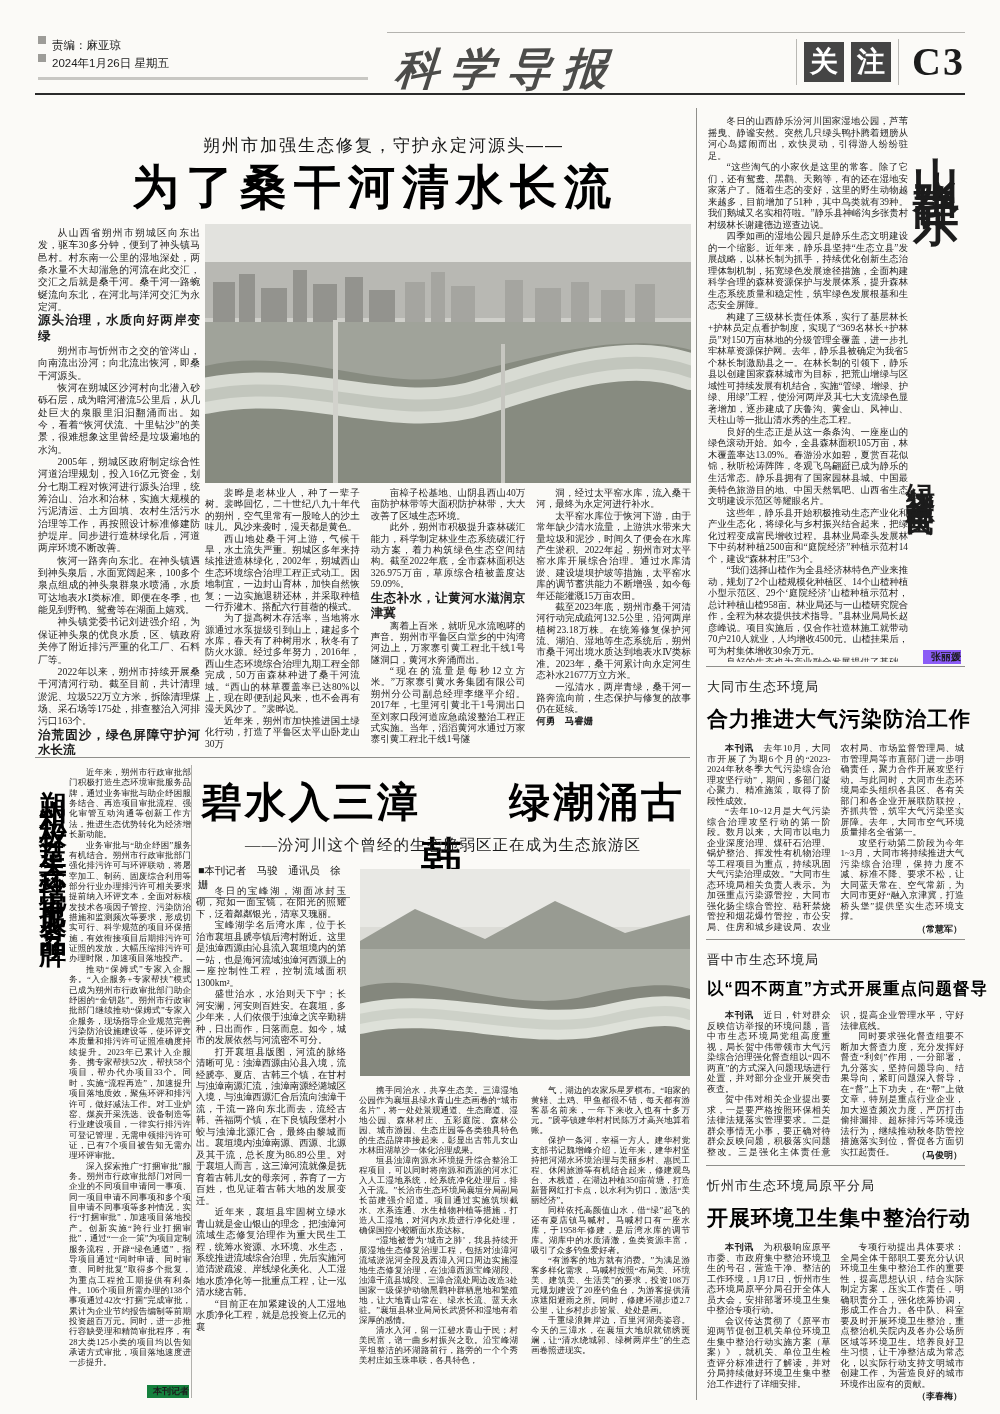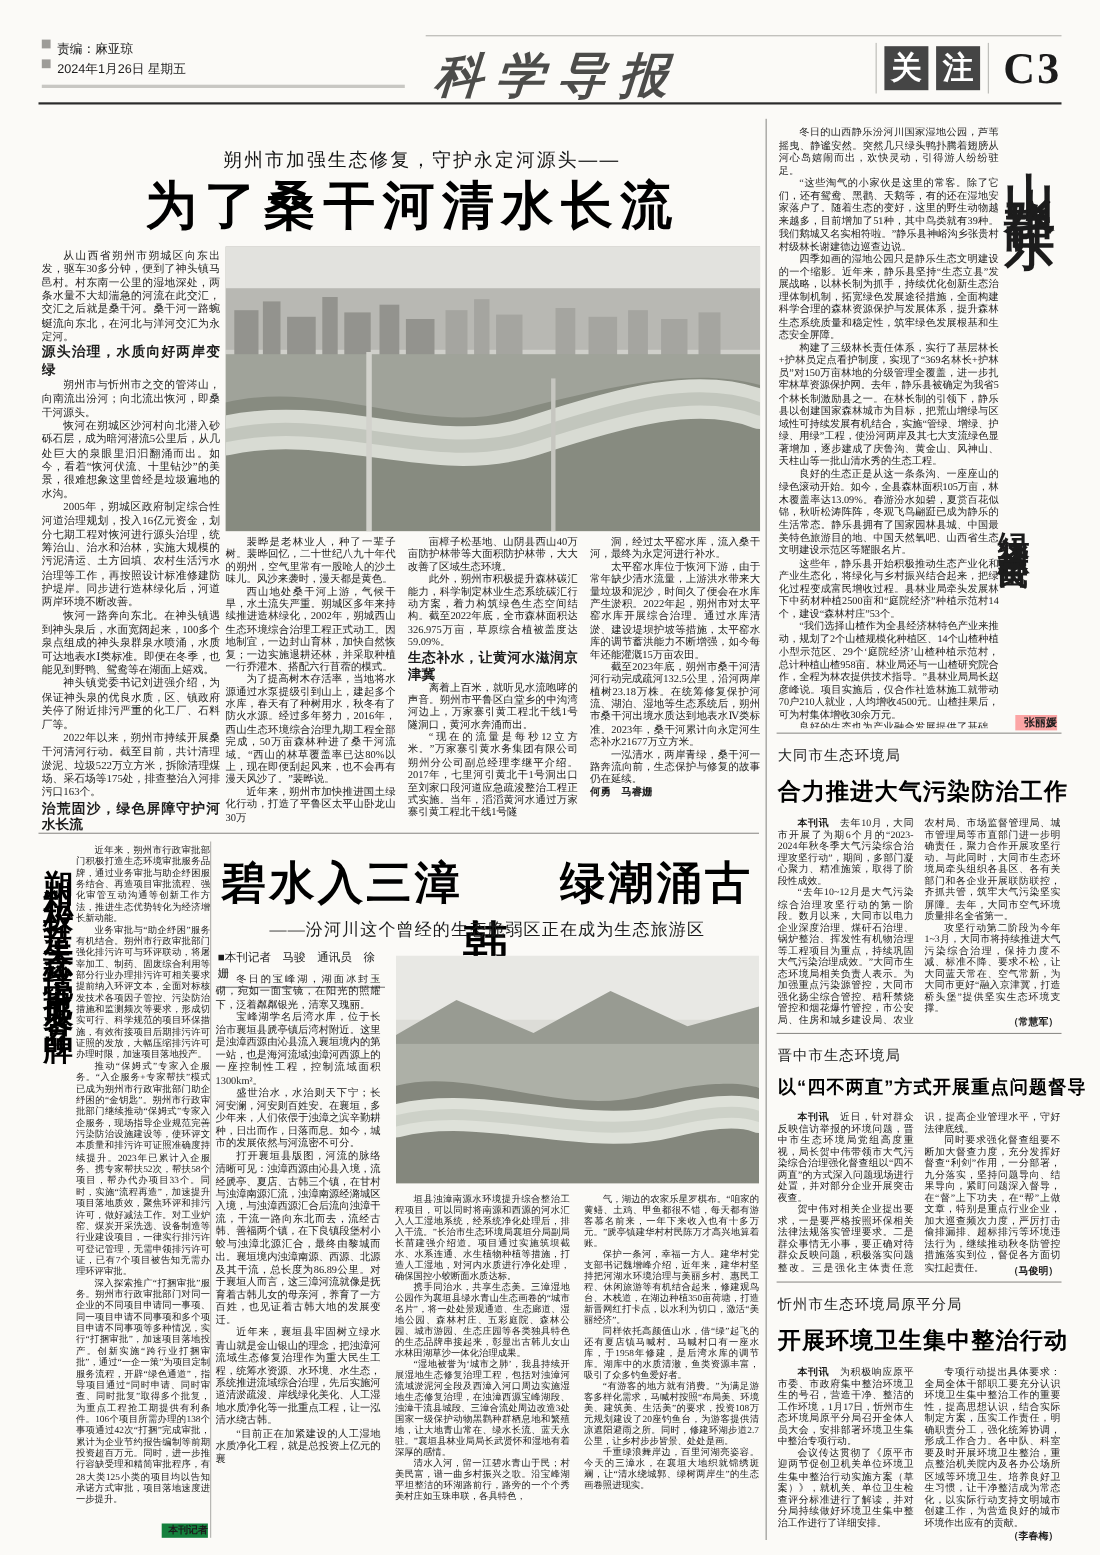--- a/index.html
+++ b/index.html
@@ -37,21 +37,21 @@
   .mcols{position:absolute;left:170px;top:380px;width:486px;height:264px;display:flex;gap:11px;}
   .mcol{flex:1;overflow:hidden;font-size:9.5px;line-height:1.2;position:relative;}
   
   .hdiv-main{position:absolute;left:35px;top:757px;width:655px;height:1px;background:#8f8e8a;}
   .vdiv-right{position:absolute;left:696px;top:108px;width:1px;height:1292px;background:#8f8e8a;}
   .vdiv-mid{position:absolute;left:191px;top:765px;width:1px;height:633px;background:#b1b0ac;}
   
   .rcol{position:absolute;left:706px;top:108px;width:259px;}
   .jingle{position:relative;height:558px;overflow:hidden;}
   .jtext{position:absolute;left:2px;top:8px;width:200px;height:546px;overflow:hidden;font-size:9.3px;line-height:1.24;}
-  .jby{position:absolute;right:4px;bottom:2px;font-weight:bold;font-size:10px;background:#fca5a5;padding-left:8px;}
+  .jby{position:absolute;right:4px;bottom:2px;font-weight:bold;font-size:10px;background:#8b5cf6;padding-left:8px;}
   .vt1{position:absolute;right:-2px;top:12px;writing-mode:vertical-rl;font-weight:900;font-size:46px;
         letter-spacing:14px;font-family:"Liberation Serif","DejaVu Serif",serif;}
   .vt2{position:absolute;right:24px;top:352px;writing-mode:vertical-rl;font-weight:900;font-size:29px;
         letter-spacing:5px;font-family:"Liberation Serif","DejaVu Serif",serif;}
   .brief{position:relative;border-top:1px solid #8f8e8a;padding:9px 1px 4px;}
   .b-dept{font-size:13px;letter-spacing:1px;margin:2px 0 9px;color:#222;}
   .b-head{font-family:"Liberation Sans","DejaVu Sans",sans-serif;font-weight:900;font-size:21px;
         letter-spacing:1px;margin:0 0 10px;white-space:nowrap;color:#000;}
   .b-head.sm{font-size:16.5px;}
   .b-body{column-count:2;column-gap:10px;font-size:9px;line-height:1.17;overflow:hidden;position:relative;}
@@ -266,22 +266,22 @@
       <p>冬日的宝峰湖，湖面冰封玉砌，宛如一面宝镜，在阳光的照耀下，泛着粼粼银光，清寒又瑰丽。</p>
       <p>宝峰湖学名后湾水库，位于长治市襄垣县虒亭镇后湾村附近。这里是浊漳西源由沁县流入襄垣境内的第一站，也是海河流域浊漳河西源上的一座控制性工程，控制流域面积1300km²。</p>
       <p>盛世治水，水治则天下宁；长河安澜，河安则百姓安。在襄垣，多少年来，人们依偎于浊漳之滨辛勤耕种，日出而作，日落而息。如今，城市的发展依然与河流密不可分。</p>
       <p>打开襄垣县版图，河流的脉络清晰可见：浊漳西源由沁县入境，流经虒亭、夏店、古韩三个镇，在甘村与浊漳南源汇流，浊漳南源经潞城区入境，与浊漳西源汇合后流向浊漳干流，干流一路向东北而去，流经古韩、善福两个镇，在下良镇段堡村小蛟与浊漳北源汇合，最终由黎城而出。襄垣境内浊漳南源、西源、北源及其干流，总长度为86.89公里。对于襄垣人而言，这三漳河流就像是抚育着古韩儿女的母亲河，养育了一方百姓，也见证着古韩大地的发展变迁。</p>
       <p>近年来，襄垣县牢固树立绿水青山就是金山银山的理念，把浊漳河流域生态修复治理作为重大民生工程，统筹水资源、水环境、水生态，系统推进流域综合治理，先后实施河道清淤疏浚、岸线绿化美化、人工湿地水质净化等一批重点工程，让一泓清水绕古韩。</p>
       <p>“目前正在加紧建设的人工湿地水质净化工程，就是总投资上亿元的襄</p>
     </div>
 
     <div class="midcols">
       <div class="midc bt">
+        <p>携手同治水，共享生态美。三漳湿地公园作为襄垣县绿水青山生态画卷的“城市名片”，将一处处景观通道、生态廊道、湿地公园、森林村庄、五彩庭院、森林公园、城市游园、生态庄园等各类独具特色的生态品牌串接起来，彰显出古韩儿女山水林田湖草沙一体化治理成果。</p>
         <p>垣县浊漳南源水环境提升综合整治工程项目，可以同时将南源和西源的河水汇入人工湿地系统，经系统净化处理后，排入干流。”长治市生态环境局襄垣分局副局长苗建强介绍道。项目通过实施筑坝截水、水系连通、水生植物种植等措施，打造人工湿地，对河内水质进行净化处理，确保国控小蛟断面水质达标。</p>
-        <p>携手同治水，共享生态美。三漳湿地公园作为襄垣县绿水青山生态画卷的“城市名片”，将一处处景观通道、生态廊道、湿地公园、森林村庄、五彩庭院、森林公园、城市游园、生态庄园等各类独具特色的生态品牌串接起来，彰显出古韩儿女山水林田湖草沙一体化治理成果。</p>
         <p>“湿地被誉为‘城市之肺’，我县持续开展湿地生态修复治理工程，包括对浊漳河流域淤泥河全段及西漳入河口周边实施湿地生态修复治理，在浊漳西源宝峰湖段、浊漳干流县城段、三漳合流处周边改造3处国家一级保护动物黑鹳种群栖息地和繁殖地，让大地青山常在、绿水长流、蓝天永驻。”襄垣县林业局局长武贤怀和湿地有着深厚的感情。</p>
         <p>清水入河，留一江碧水青山于民；村美民富，谱一曲乡村振兴之歌。沿宝峰湖平坦整洁的环湖路前行，路旁的一个个秀美村庄如玉珠串联，各具特色，</p>
       </div>
       <div class="midc bt">
         <p>气，湖边的农家乐星罗棋布。“咱家的黄鳝、土鸡、甲鱼都很不错，每天都有游客慕名前来，一年下来收入也有十多万元。”虒亭镇建华村村民陈万才高兴地算着账。</p>
         <p>保护一条河，幸福一方人。建华村党支部书记魏增峰介绍，近年来，建华村坚持把河湖水环境治理与美丽乡村、惠民工程、休闲旅游等有机结合起来，修建观鸟台、木栈道，在湖边种植350亩荷塘，打造新晋网红打卡点，以水利为切口，激活“美丽经济”。</p>
         <p>同样依托高颜值山水，借“绿”起飞的还有夏店镇马喊村。马喊村口有一座水库，于1958年修建，是后湾水库的调节库。湖库中的水质清澈，鱼类资源丰富，吸引了众多钓鱼爱好者。</p>
         <p>“有游客的地方就有消费。”为满足游客多样化需求，马喊村按照“布局美、环境美、建筑美、生活美”的要求，投资108万元规划建设了20座钓鱼台，为游客提供清凉遮阳避雨之所。同时，修建环湖步道2.7公里，让乡村步步皆景、处处是画。</p>
         <p>千重绿浪舞岸边，百里河湖亮姿容。今天的三漳水，在襄垣大地织就锦绣斑斓，让“清水绕城郭、绿树两岸生”的生态画卷照进现实。</p>
       </div>

